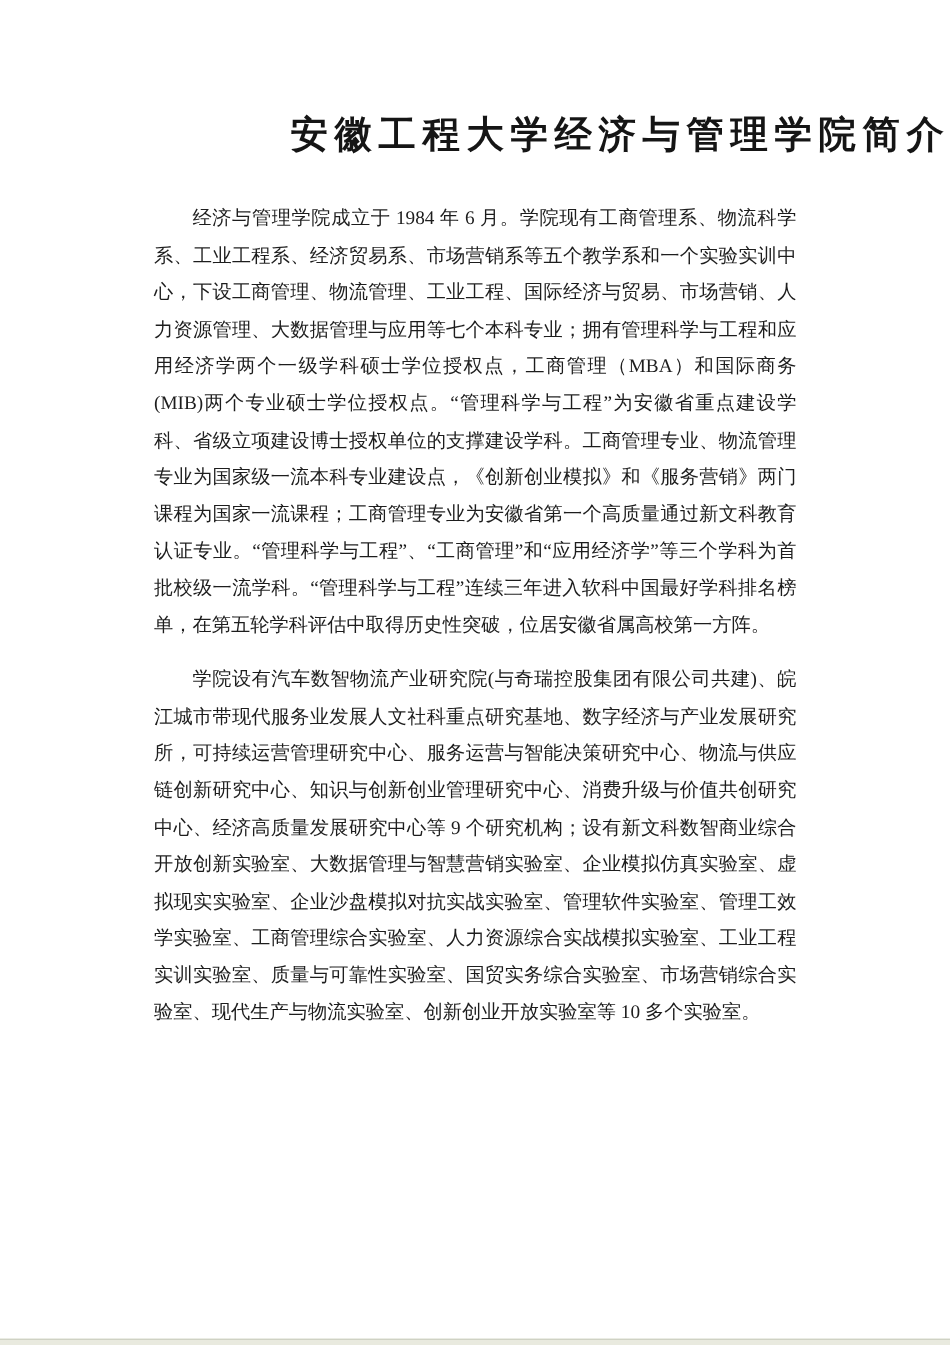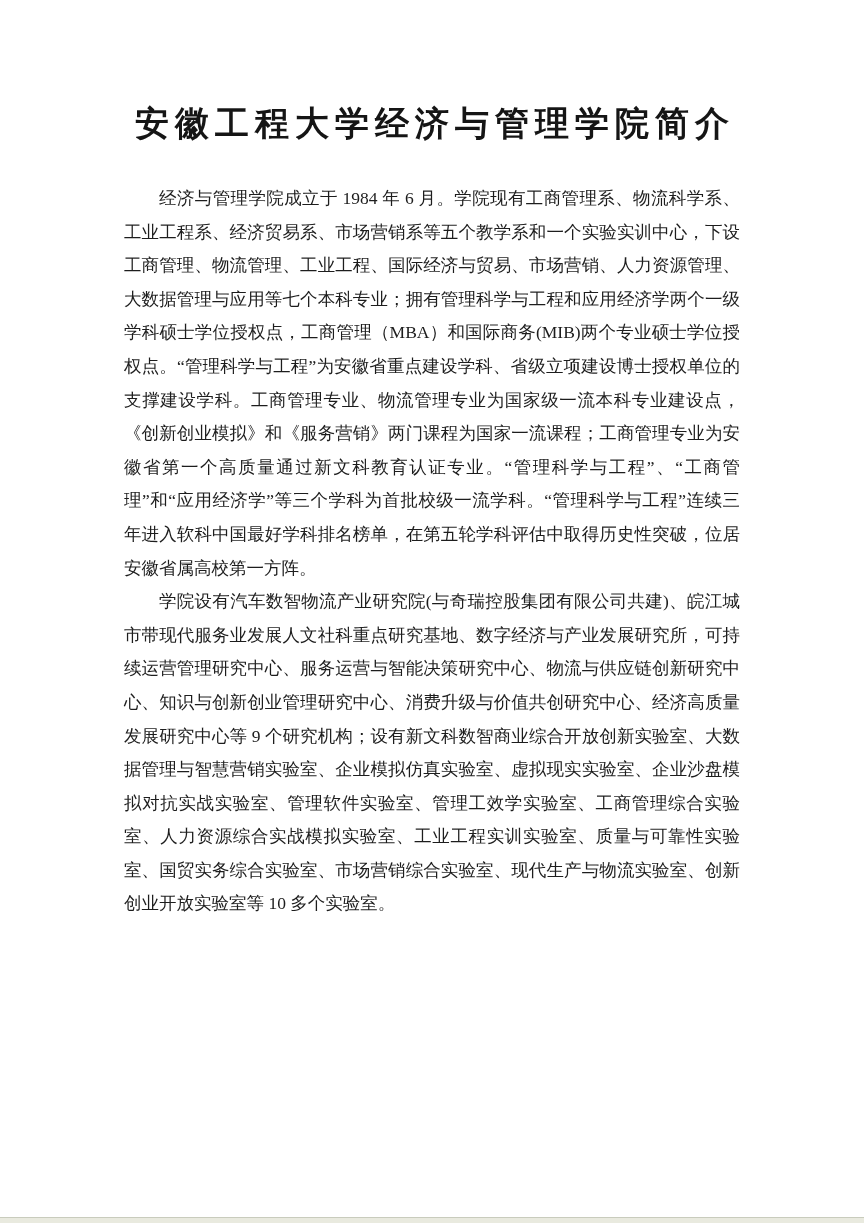--- a/index.html
+++ b/index.html
@@ -17,41 +17,41 @@
   .page {
     position: absolute;
     top: 0; left: 0;
     width: 864px;
     height: 1223px;
     background: #ffffff;
   }
   .doc-title {
     margin: 102px auto 0 auto;
     padding: 0;
-    text-align: center;
+    text-align: right;
     font-family: "Liberation Sans", "DejaVu Sans", sans-serif;
     font-weight: bold;
     font-size: 34px;
     line-height: 42px;
     letter-spacing: 6px;
     padding-left: 6px; 
     color: #151515;
     white-space: nowrap;
   }
   .doc-body {
     width: 616px;
     margin: 38px auto 0 auto;
     font-size: 17.5px;
     line-height: 33.6px;
     color: #1d1d1d;
     text-align: justify;
     text-justify: inter-ideograph;
   }
   .doc-body p {
-    margin: 0;
+    margin: 16px;
     padding: 0;
     text-indent: 2em;
   }
   .page-bottom-edge {
     position: absolute;
     left: 0;
     bottom: 0;
     width: 864px;
     height: 5px;
     background: #e9eadf;

